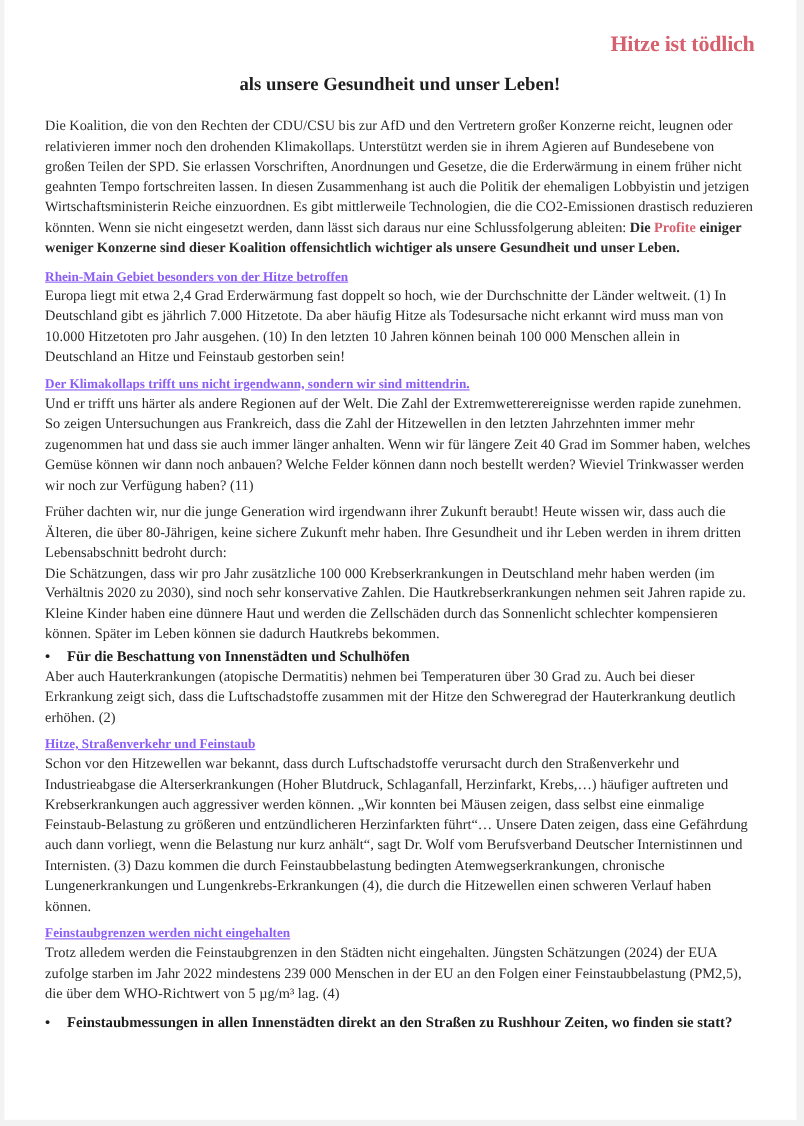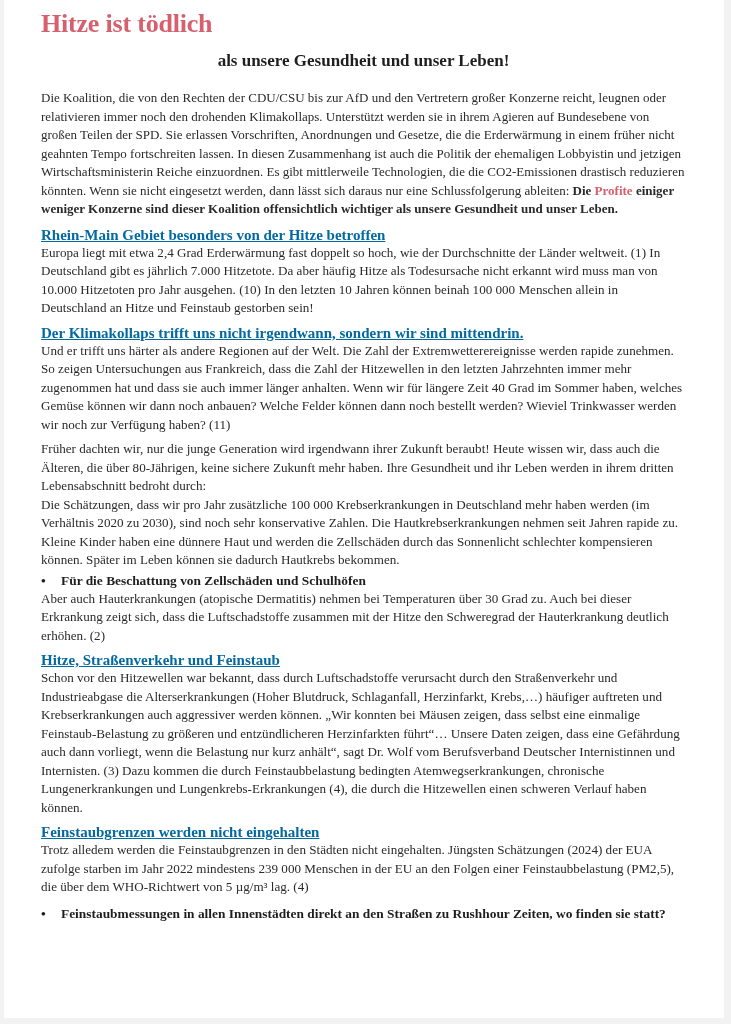--- a/index.html
+++ b/index.html
@@ -9,37 +9,37 @@
     font-family: "Liberation Serif", "DejaVu Serif", serif;
     color: #2a2a2a;
   }
   .page {
     position: absolute; left: 4px; top: 0; width: 720px; height: 1018px;
     background: #ffffff;
     box-sizing: border-box;
     padding: 0 38px 0 37px;
   }
   .title {
-    text-align: left; color: #d6606e; font-weight: bold;
-    font-size: 26px; margin: 0; padding-top: 12px; line-height: 24px;
+    text-align: right; color: #d6606e; font-weight: bold;
+    font-size: 20px; margin: 0; padding-top: 28px; line-height: 24px;
     letter-spacing: -0.2px;
   }
   .subtitle {
     text-align: center; font-weight: bold; font-size: 17px; color: #1e1e1e;
     margin: 0; line-height: 22px;
   }
   .subtitle.l1 { margin-top: 16px; }
   .subtitle.l2 { margin-top: 14px; text-align: center; }
   .accent { color: #d6606e; }
   .intro {
     margin: 17px 0 0 0; font-size: 13px; line-height: 18.5px;
   }
   .section-head {
-    font-weight: bold; text-decoration: underline; font-size: 15px;
-    line-height: 18px; margin: 0; color: #0369a1;
+    font-weight: bold; text-decoration: underline; font-size: 12px;
+    line-height: 18px; margin: 0; color: #8b5cf6;
   }
   .body-text { font-size: 13.1px; line-height: 18.5px; margin: 0; }
   .sec { margin-top: 6px; }
   .sec.first { margin-top: 7px; }
   .bullet-head {
     font-weight: bold; font-size: 13.4px; line-height: 18px; margin: 6px 0 0 0;
     color: #1e1e1e;
   }
   .bullet-head .dot { display: inline-block; width: 20px; }
   .bold { font-weight: bold; }
@@ -68,21 +68,21 @@
   <div class="sec">
     <h2 class="section-head">Der Klimakollaps trifft uns nicht irgendwann, sondern wir sind mittendrin.</h2>
     <p class="body-text">Und er trifft uns härter als andere Regionen auf der Welt. Die Zahl der Extremwetterereignisse werden rapide zunehmen. So zeigen Untersuchungen aus Frankreich, dass die Zahl der Hitzewellen in den letzten Jahrzehnten immer mehr zugenommen hat und dass sie auch immer länger anhalten. Wenn wir für längere Zeit 40 Grad im Sommer haben, welches Gemüse können wir dann noch anbauen? Welche Felder können dann noch bestellt werden? Wieviel Trinkwasser werden wir noch zur Verfügung haben? (11)</p>
   </div>
 
   <div class="sec">
     <p class="body-text">Früher dachten wir, nur die junge Generation wird irgendwann ihrer Zukunft beraubt! Heute wissen wir, dass auch die Älteren, die über 80-Jährigen, keine sichere Zukunft mehr haben. Ihre Gesundheit und ihr Leben werden in ihrem dritten Lebensabschnitt bedroht durch:</p>
 
     <p class="body-text">Die Schätzungen, dass wir pro Jahr zusätzliche 100 000 Krebserkrankungen in Deutschland mehr haben werden (im Verhältnis 2020 zu 2030), sind noch sehr konservative Zahlen. Die Hautkrebserkrankungen nehmen seit Jahren rapide zu. Kleine Kinder haben eine dünnere Haut und werden die Zellschäden durch das Sonnenlicht schlechter kompensieren können. Später im Leben können sie dadurch Hautkrebs bekommen.</p>
 
-    <p class="bullet-head" style="margin-top:2px"><span class="dot">•</span><span>Für die Beschattung von Zellschäden und Schulhöfen</span></p>
+    <p class="bullet-head" style="margin-top:2px"><span class="dot">•</span><span>Für die Beschattung von Innenstädten und Schulhöfen</span></p>
     <p class="body-text">Aber auch Hauterkrankungen (atopische Dermatitis) nehmen bei Temperaturen über 30 Grad zu. Auch bei dieser Erkrankung zeigt sich, dass die Luftschadstoffe zusammen mit der Hitze den Schweregrad der Hauterkrankung deutlich erhöhen. (2)</p>
   </div>
 
   <div class="sec">
     <h2 class="section-head">Hitze, Straßenverkehr und Feinstaub</h2>
     <p class="body-text">Schon vor den Hitzewellen war bekannt, dass durch Luftschadstoffe verursacht durch den Straßenverkehr und Industrieabgase die Alterserkrankungen (Hoher Blutdruck, Schlaganfall, Herzinfarkt, Krebs,…) häufiger auftreten und Krebserkrankungen auch aggressiver werden können. „Wir konnten bei Mäusen zeigen, dass selbst eine einmalige Feinstaub-Belastung zu größeren und entzündlicheren Herzinfarkten führt“… Unsere Daten zeigen, dass eine Gefährdung auch dann vorliegt, wenn die Belastung nur kurz anhält“, sagt Dr. Wolf vom Berufsverband Deutscher Internistinnen und Internisten. (3) Dazu kommen die durch Feinstaubbelastung bedingten Atemwegserkrankungen, chronische Lungenerkrankungen und Lungenkrebs-Erkrankungen (4), die durch die Hitzewellen einen schweren Verlauf haben können.</p>
   </div>
 
   <div class="sec">
     <h2 class="section-head">Feinstaubgrenzen werden nicht eingehalten</h2>

